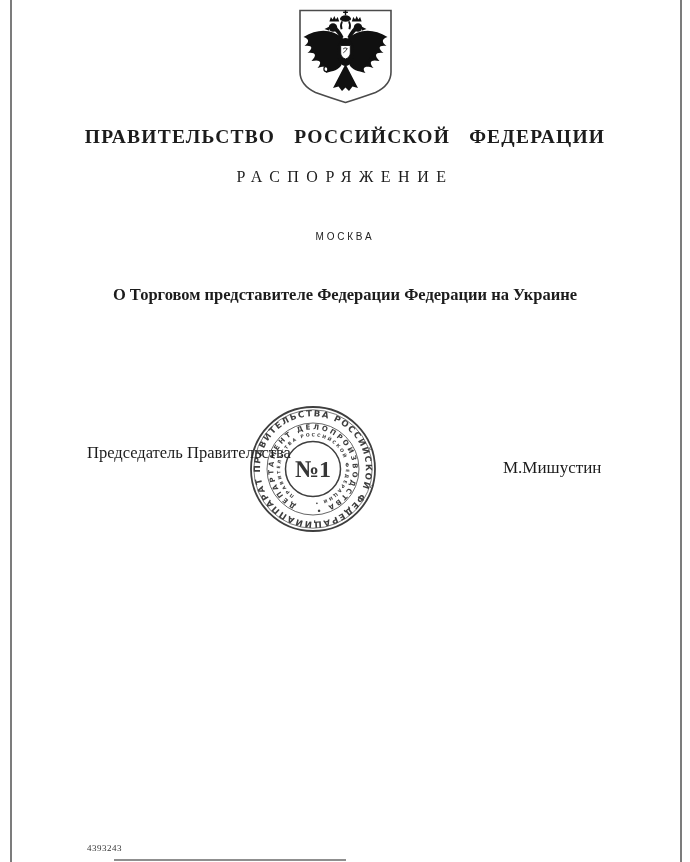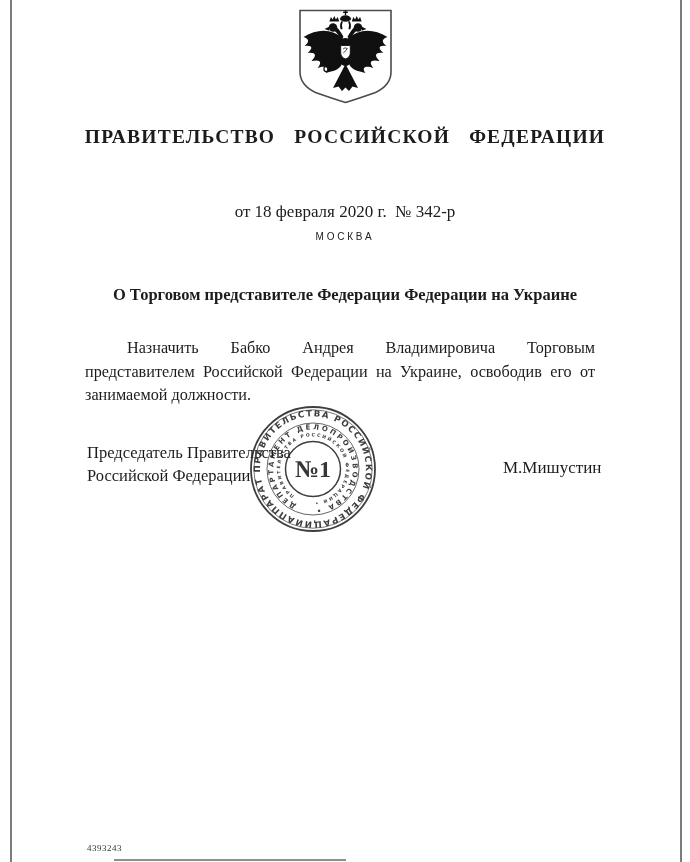--- a/index.html
+++ b/index.html
@@ -67,29 +67,27 @@
       </g>
       <circle cx="34" cy="61" r="2.6" fill="none" stroke="#101010" stroke-width="1.2"></circle>
       <line x1="72" y1="57" x2="81" y2="47" stroke="#101010" stroke-width="1.4"></line>
       <circle cx="81.5" cy="46" r="1.3" fill="#101010"></circle>
       <path d="M48.2,37.5 h9.6 v7.5 q0,4.2 -4.8,6 q-4.8,-1.8 -4.8,-6 z" fill="#ffffff" stroke="#111111" stroke-width="0.9"></path>
       <path d="M50.6,41 q1.8,-2.2 4.2,-0.4 l-1.6,2 q-1,1.6 -2.4,2.2" fill="none" stroke="#111111" stroke-width="0.8"></path>
     </svg>
   </div>
 
   <div class="centered org">ПРАВИТЕЛЬСТВО РОССИЙСКОЙ ФЕДЕРАЦИИ</div>
-  <div class="centered dateline">от 18 февраля 2020 г.  № 342-р</div>
+  <div class="centered doctype">РАСПОРЯЖЕНИЕ</div>
   <div class="centered city">МОСКВА</div>
   <div class="centered title">О Торговом представителе Федерации Федерации на Украине</div>
 
-  <p class="bodytext">Назначить Бабко Андрея Владимировича Торговым представителем Российской Федерации на Украине, освободив его от занимаемой должности.</p>
 
   <div class="sig-position">
     <div>Председатель Правительства</div>
-    <div>Российской Федерации</div>
   </div>
   <div class="sig-name">М.Мишустин</div>
 
   <div class="stamp">
     <svg width="140" height="140" viewBox="0 0 140 140" xmlns="http://www.w3.org/2000/svg">
       <defs>
         <path id="st-outer" d="M52.04,119.33 A52.5,52.5 0 1 1 87.96,20.67 A52.5,52.5 0 1 1 52.04,119.33"></path>
         <path id="st-mid" d="M53.31,105.8 A39.5,39.5 0 1 1 86.69,34.2 A39.5,39.5 0 1 1 53.31,105.8"></path>
         <path id="st-inner" d="M51.36,96.62 A32.5,32.5 0 1 1 88.64,43.38 A32.5,32.5 0 1 1 51.36,96.62"></path>
       </defs>

